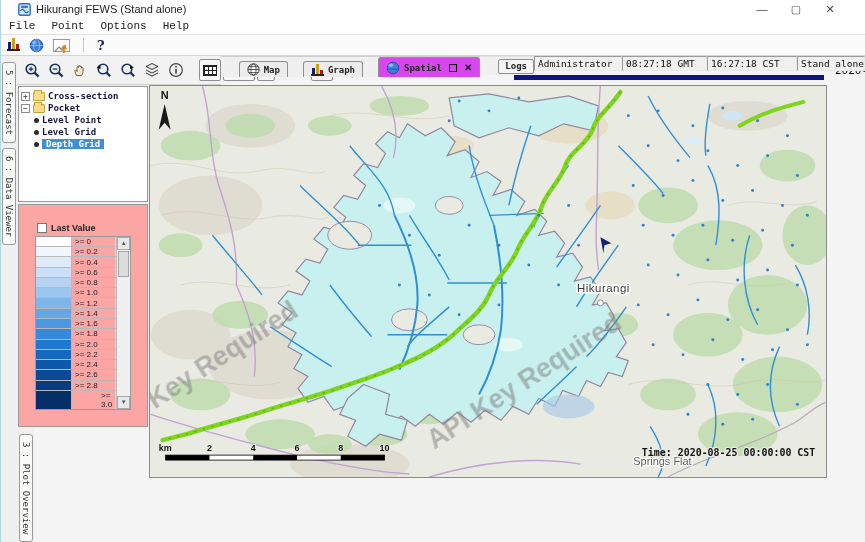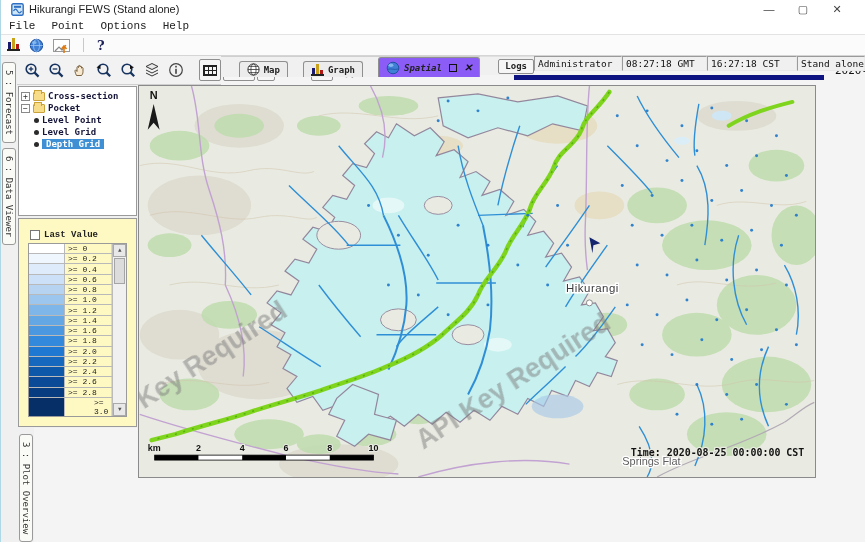--- a/index.html
+++ b/index.html
@@ -3,21 +3,21 @@
 <meta charset="utf-8">
 <style>
   * { box-sizing: border-box; margin: 0; padding: 0; }
   html,body { width:865px; height:542px; overflow:hidden;
     font-family:"Liberation Sans", sans-serif; background:#f0f0f0; }
   .app { position:relative; width:865px; height:542px; background:#f4f4f4;
     border-left:1px solid #aed8e6; display:flex; flex-direction:column; }
 
   
   .titlebar { height:18px; background:#ffffff; display:flex; align-items:center;
-    padding:0 8px; font-size:11px; color:#222; }
+    padding:0 15px; font-size:11px; color:#222; }
   .appicon { width:13px; height:13px; margin:0 5px 0 2px; flex:0 0 auto; }
   .title-text { flex:1; }
   .wincontrols { display:flex; gap:22px; margin-right:14px; color:#444; font-size:11px; }
   .winbtn { width:12px; text-align:center; cursor:default; }
 
   
   .menubar { height:17px; background:#ffffff; border-bottom:1px solid #e3e3e3;
     display:flex; align-items:center; gap:16px; padding:0 8px; font-size:11px; color:#222;font-family:Liberation Mono, monospace; }
 
   
@@ -86,23 +86,23 @@
   .expander { width:9px; height:9px; border:1px solid #8a8a8a; background:#fff;
     font-size:8px; line-height:7px; text-align:center; color:#333; flex:0 0 auto;
     font-weight:normal; }
   .folder { width:12px; height:9px; background:#f7dd8a; border:1px solid #caa23c;
     border-radius:1px; position:relative; flex:0 0 auto; }
   .folder:before { content:""; position:absolute; top:-3px; left:0; width:6px; height:3px;
     background:#f7dd8a; border:1px solid #caa23c; border-bottom:none; }
   .bullet { width:5px; height:5px; border-radius:50%; background:#2b2b2b; flex:0 0 auto; }
   .tlabel.sel { background:#3f8fd4; color:#ffffff; padding:0 4px; }
 
-  .legendbox { flex:1; margin:0 1px 1px 1px; background:#fef9c3;
-    border:1px solid #9a9a9a; padding:9px;
-    font-family:Liberation Mono, monospace; }
+  .legendbox { flex:1; margin:0 1px 1px 1px; background:#fca5a5;
+    border:1px solid #9a9a9a; padding:16px;
+    font-family:Liberation Sans, sans-serif; }
   .legendhead { display:flex; align-items:center; gap:4px; height:15px;
     font-size:9px; font-weight:bold; color:#222; padding-left:2px; }
   .checkbox { width:10px; height:10px; border:1px solid #777; background:#fff; }
   .legendlist { border:1px solid #9a9a9a; height:174px; display:flex; }
   .legrows { flex:1; display:flex; flex-direction:column; }
   .legrow { flex:1; display:flex; border-bottom:1px solid #b9b9b9; }
   .legrow:last-child { border-bottom:none;gap:26px; }
   .legswatch { width:36px; border-right:1px solid #b9b9b9; }
   .leglabel { flex:1; font-size:8px; color:#222; padding:0 3px; display:flex;
     align-items:center; border-right:1px solid #d7d7d7; }
@@ -118,21 +118,21 @@
   .mapwrap { width:678px; height:393px; border:1px solid #8a8a8a; background:#e9ebe2; }
   .mapspacer { flex:1; background:#f0f0f0; }
 
   
   .tabsrow { height:21px; background:#f0f0f0; border-top:1px solid #cfcfcf;
     display:flex; align-items:flex-end; padding-left:18px; gap:15px; }
   .btab { display:flex; align-items:center; gap:4px; height:16px; padding:0 7px;
     background:#ececec; border:1px solid #8f8f8f; border-bottom:none;
     border-radius:3px 3px 0 0; font-size:9px; font-weight:bold; color:#222;
     font-family:"DejaVu Sans Mono", monospace; }
-  .btab.active { height:20px; background:#8b5cf6;font-style:italic; }
+  .btab.active { height:20px; background:#d946ef; }
   .tabctl { font-size:10px; color:#111; margin-left:3px; font-weight:bold;
     font-family:"Liberation Sans", sans-serif; }
   .restore { width:8px; height:8px; border:1.5px solid #111; display:inline-block; }
 
   .logsrow { height:19px; background:#f0f0f0; display:flex; align-items:center;
     padding-left:18px; border-top:1px solid #e0e0e0; }
   .logsbtn { height:15px; padding:0 6px; background:#f5f5f5; border:1px solid #8f8f8f;
     border-radius:2px; font-size:9px; font-weight:bold; color:#222;
     font-family:"DejaVu Sans Mono", monospace; display:flex; align-items:center; }
 

